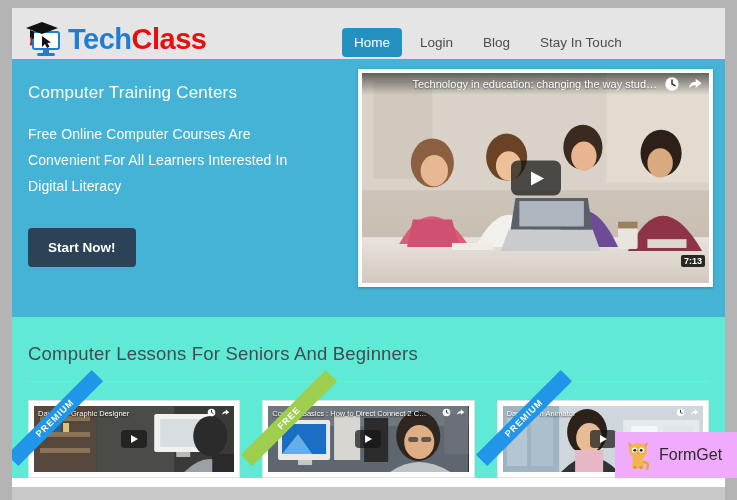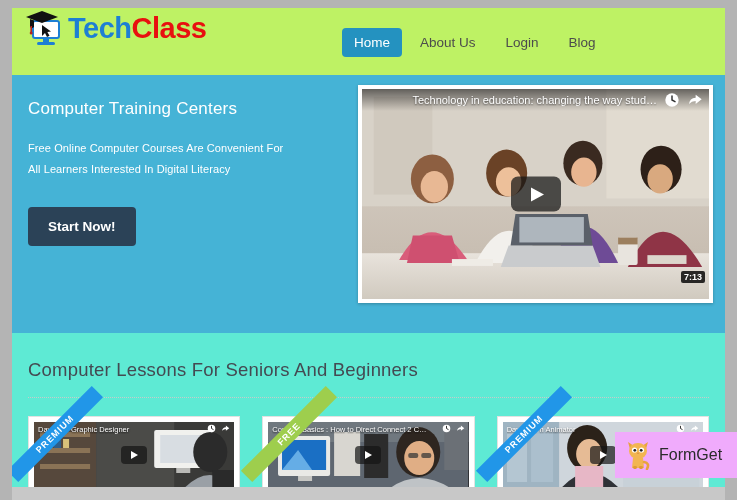--- a/index.html
+++ b/index.html
@@ -19,24 +19,24 @@
     position: absolute;
     left: 12px; top: 8px;
     width: 713px; height: 492px;
     background: #ffffff;
     overflow: hidden;
   }
 
   
   .site-header {
     position: relative;
-    height: 67px;
-    background: #bef264;
-    display: flex;
-    align-items: flex-start;
+    height: 51px;
+    background: #e5e5e5;
+    display: flex;
+    align-items: flex-end;
   }
   .logo-wrap {
     display: flex;
     align-items: center;
     margin-left: 12px;
   }
   .logo-mark { width: 44px; height: 40px; flex: none; }
   .logo-text {
     font-size: 29px;
     font-weight: bold;
@@ -81,21 +81,21 @@
   }
   .hero-title {
     font-size: 17px;
     font-weight: normal;
     color: #ffffff;
     line-height: 1.38;
     letter-spacing: 0.2px;
   }
   .hero-sub {
     margin-top: 18px;
-    font-size: 11px;
+    font-size: 14px;
     color: #ffffff;
     line-height: 1.85;
     letter-spacing: 0.1px;
     max-width: 270px;
   }
   .hero-cta {
     display: inline-block;
     margin-top: 28px;
     background: #2b4257;
     color: #ffffff;
@@ -308,23 +308,23 @@
           <circle cx="7.2" cy="25" r="1.5" fill="#b5241f"></circle>
           <path d="M18 17 L18 28 L21 25 L23 29 L25.5 27.8 L23.4 24 L27 23.6 Z" fill="#111111"></path>
         </svg>
         <div class="logo-text">
           <span class="logo-tech">Tech</span><span class="logo-class">Class</span>
         </div>
       </div>
 
       <nav class="main-nav">
         <div class="nav-item active">Home</div>
-        <div class="nav-item">About Us</div>
         <div class="nav-item">Login</div>
         <div class="nav-item">Blog</div>
+        <div class="nav-item">Stay In Touch</div>
       </nav>
     </header>
 
     <section class="hero">
       <div class="hero-left">
         <h1 class="hero-title">Computer Training Centers</h1>
         <p class="hero-sub">Free Online Computer Courses Are Convenient For All Learners Interested In Digital Literacy</p>
         <button class="hero-cta">Start Now!</button>
       </div>
 

